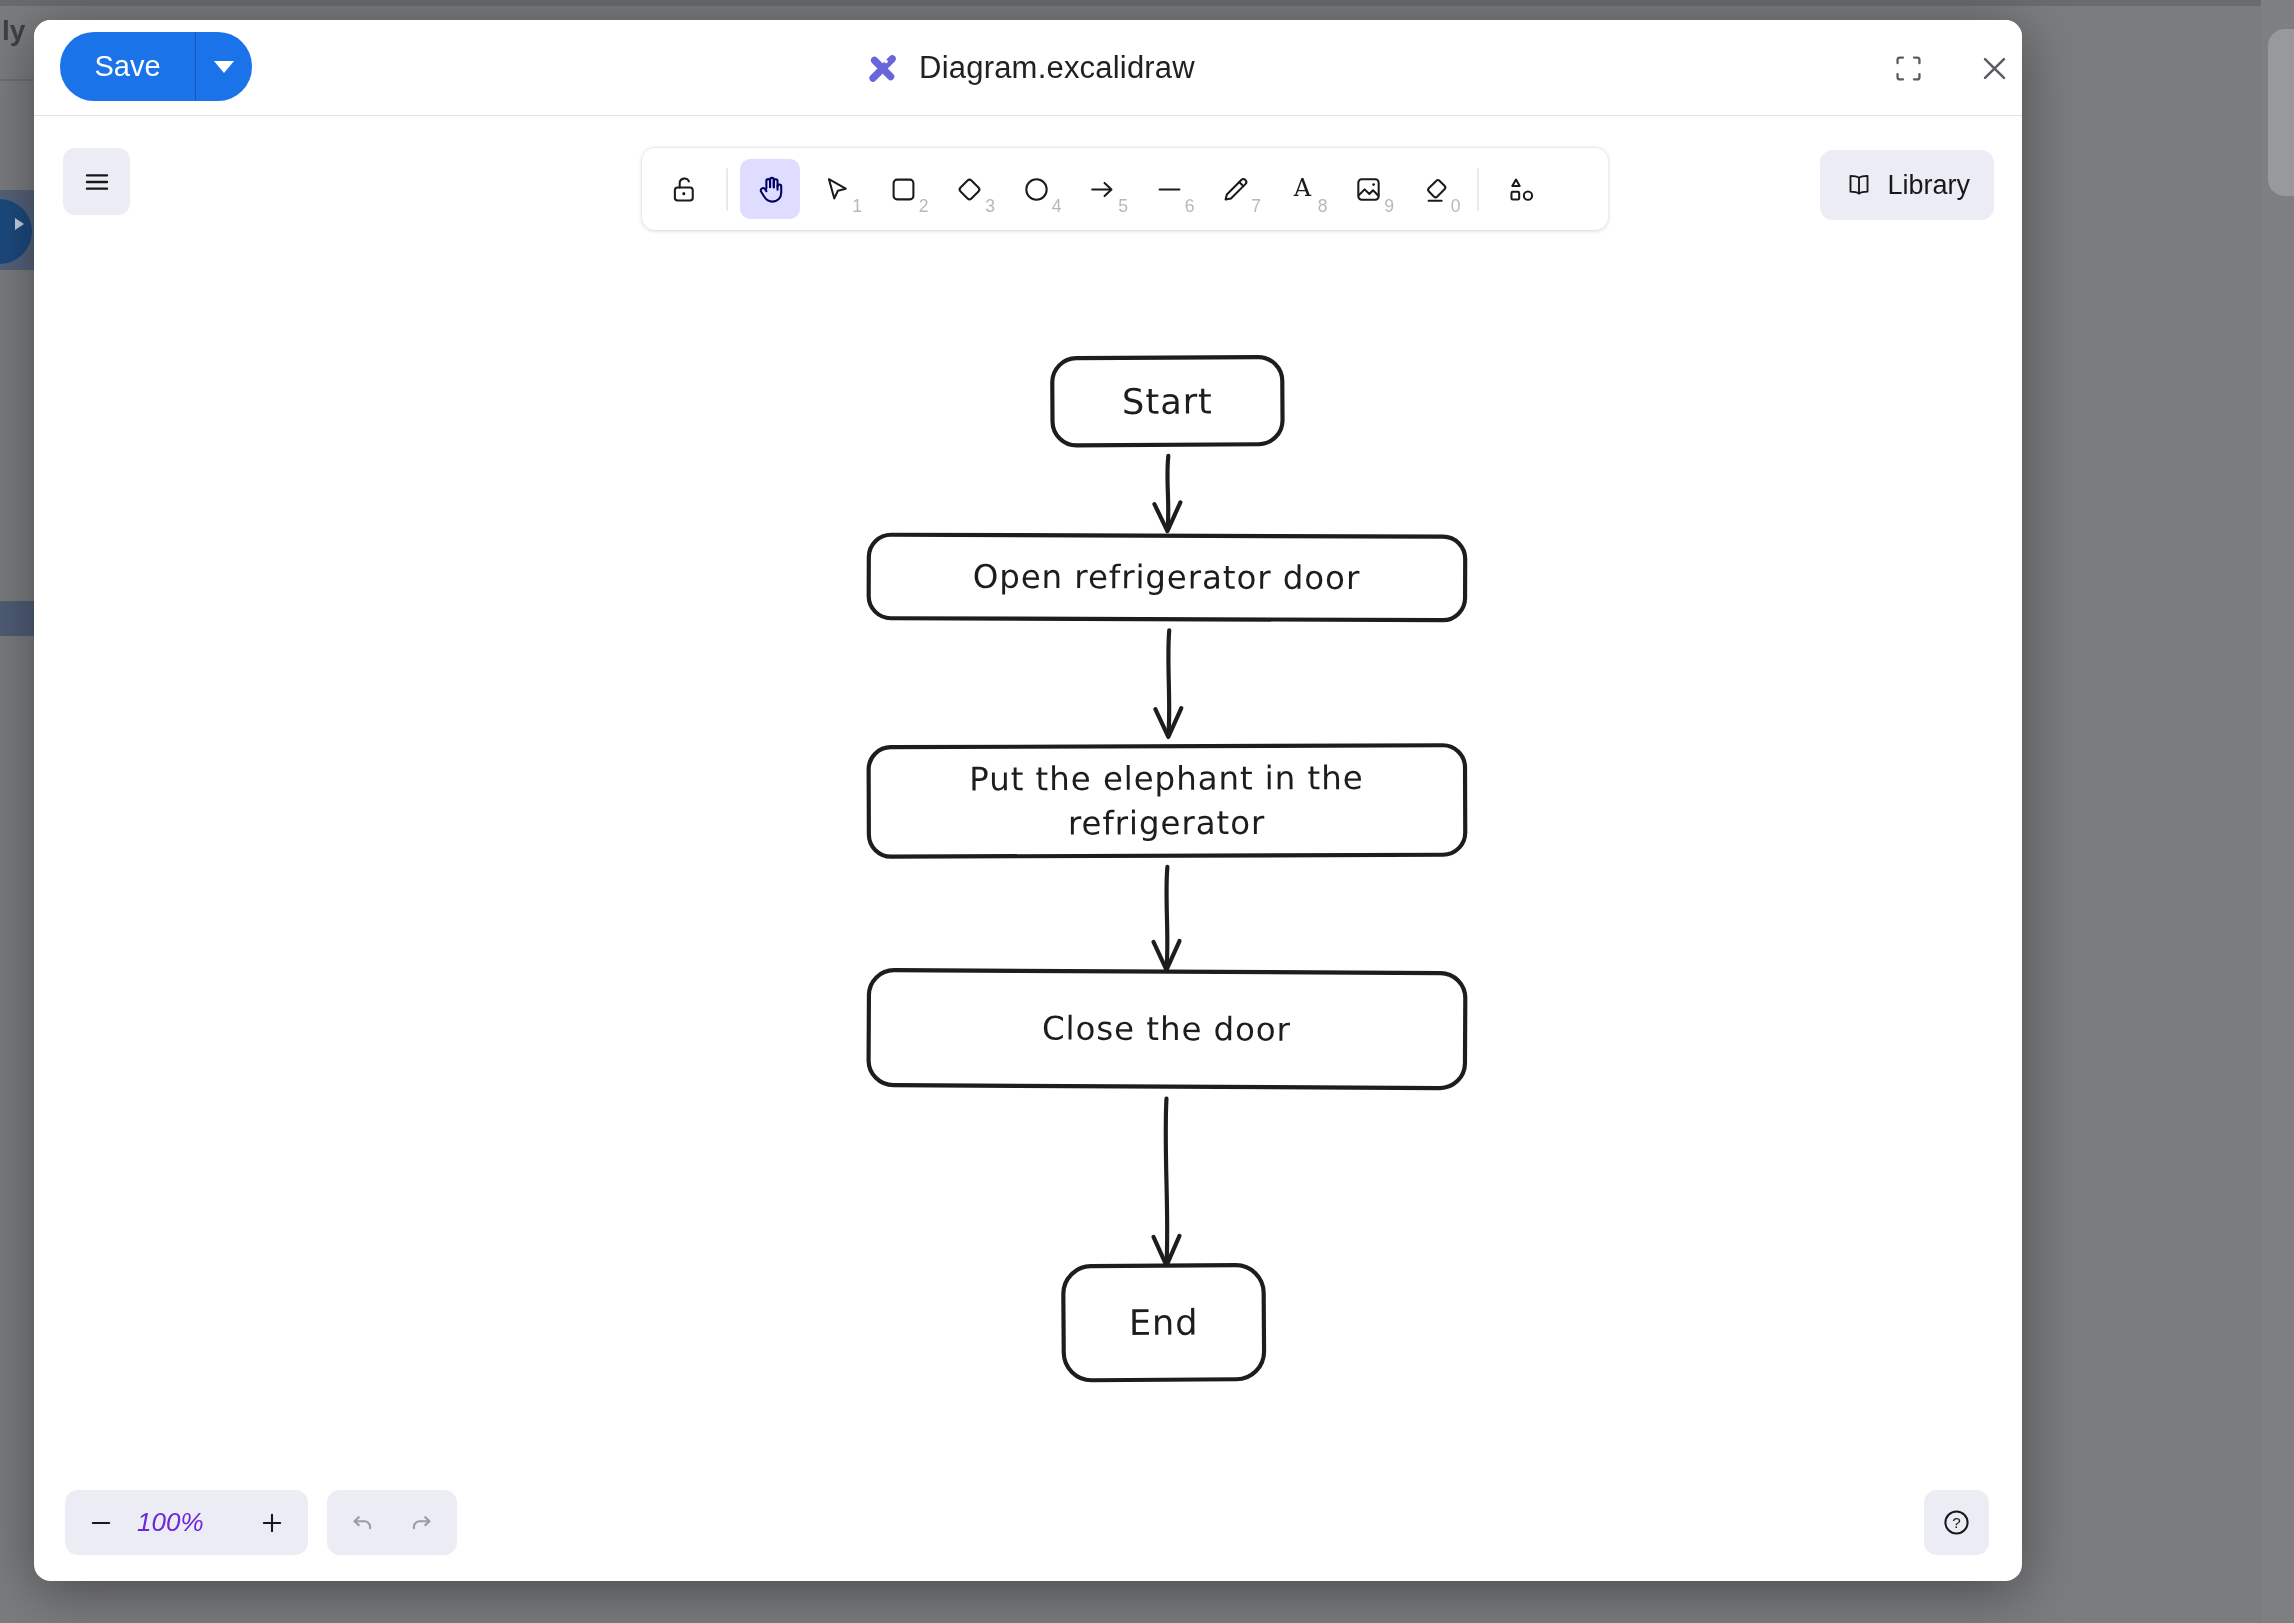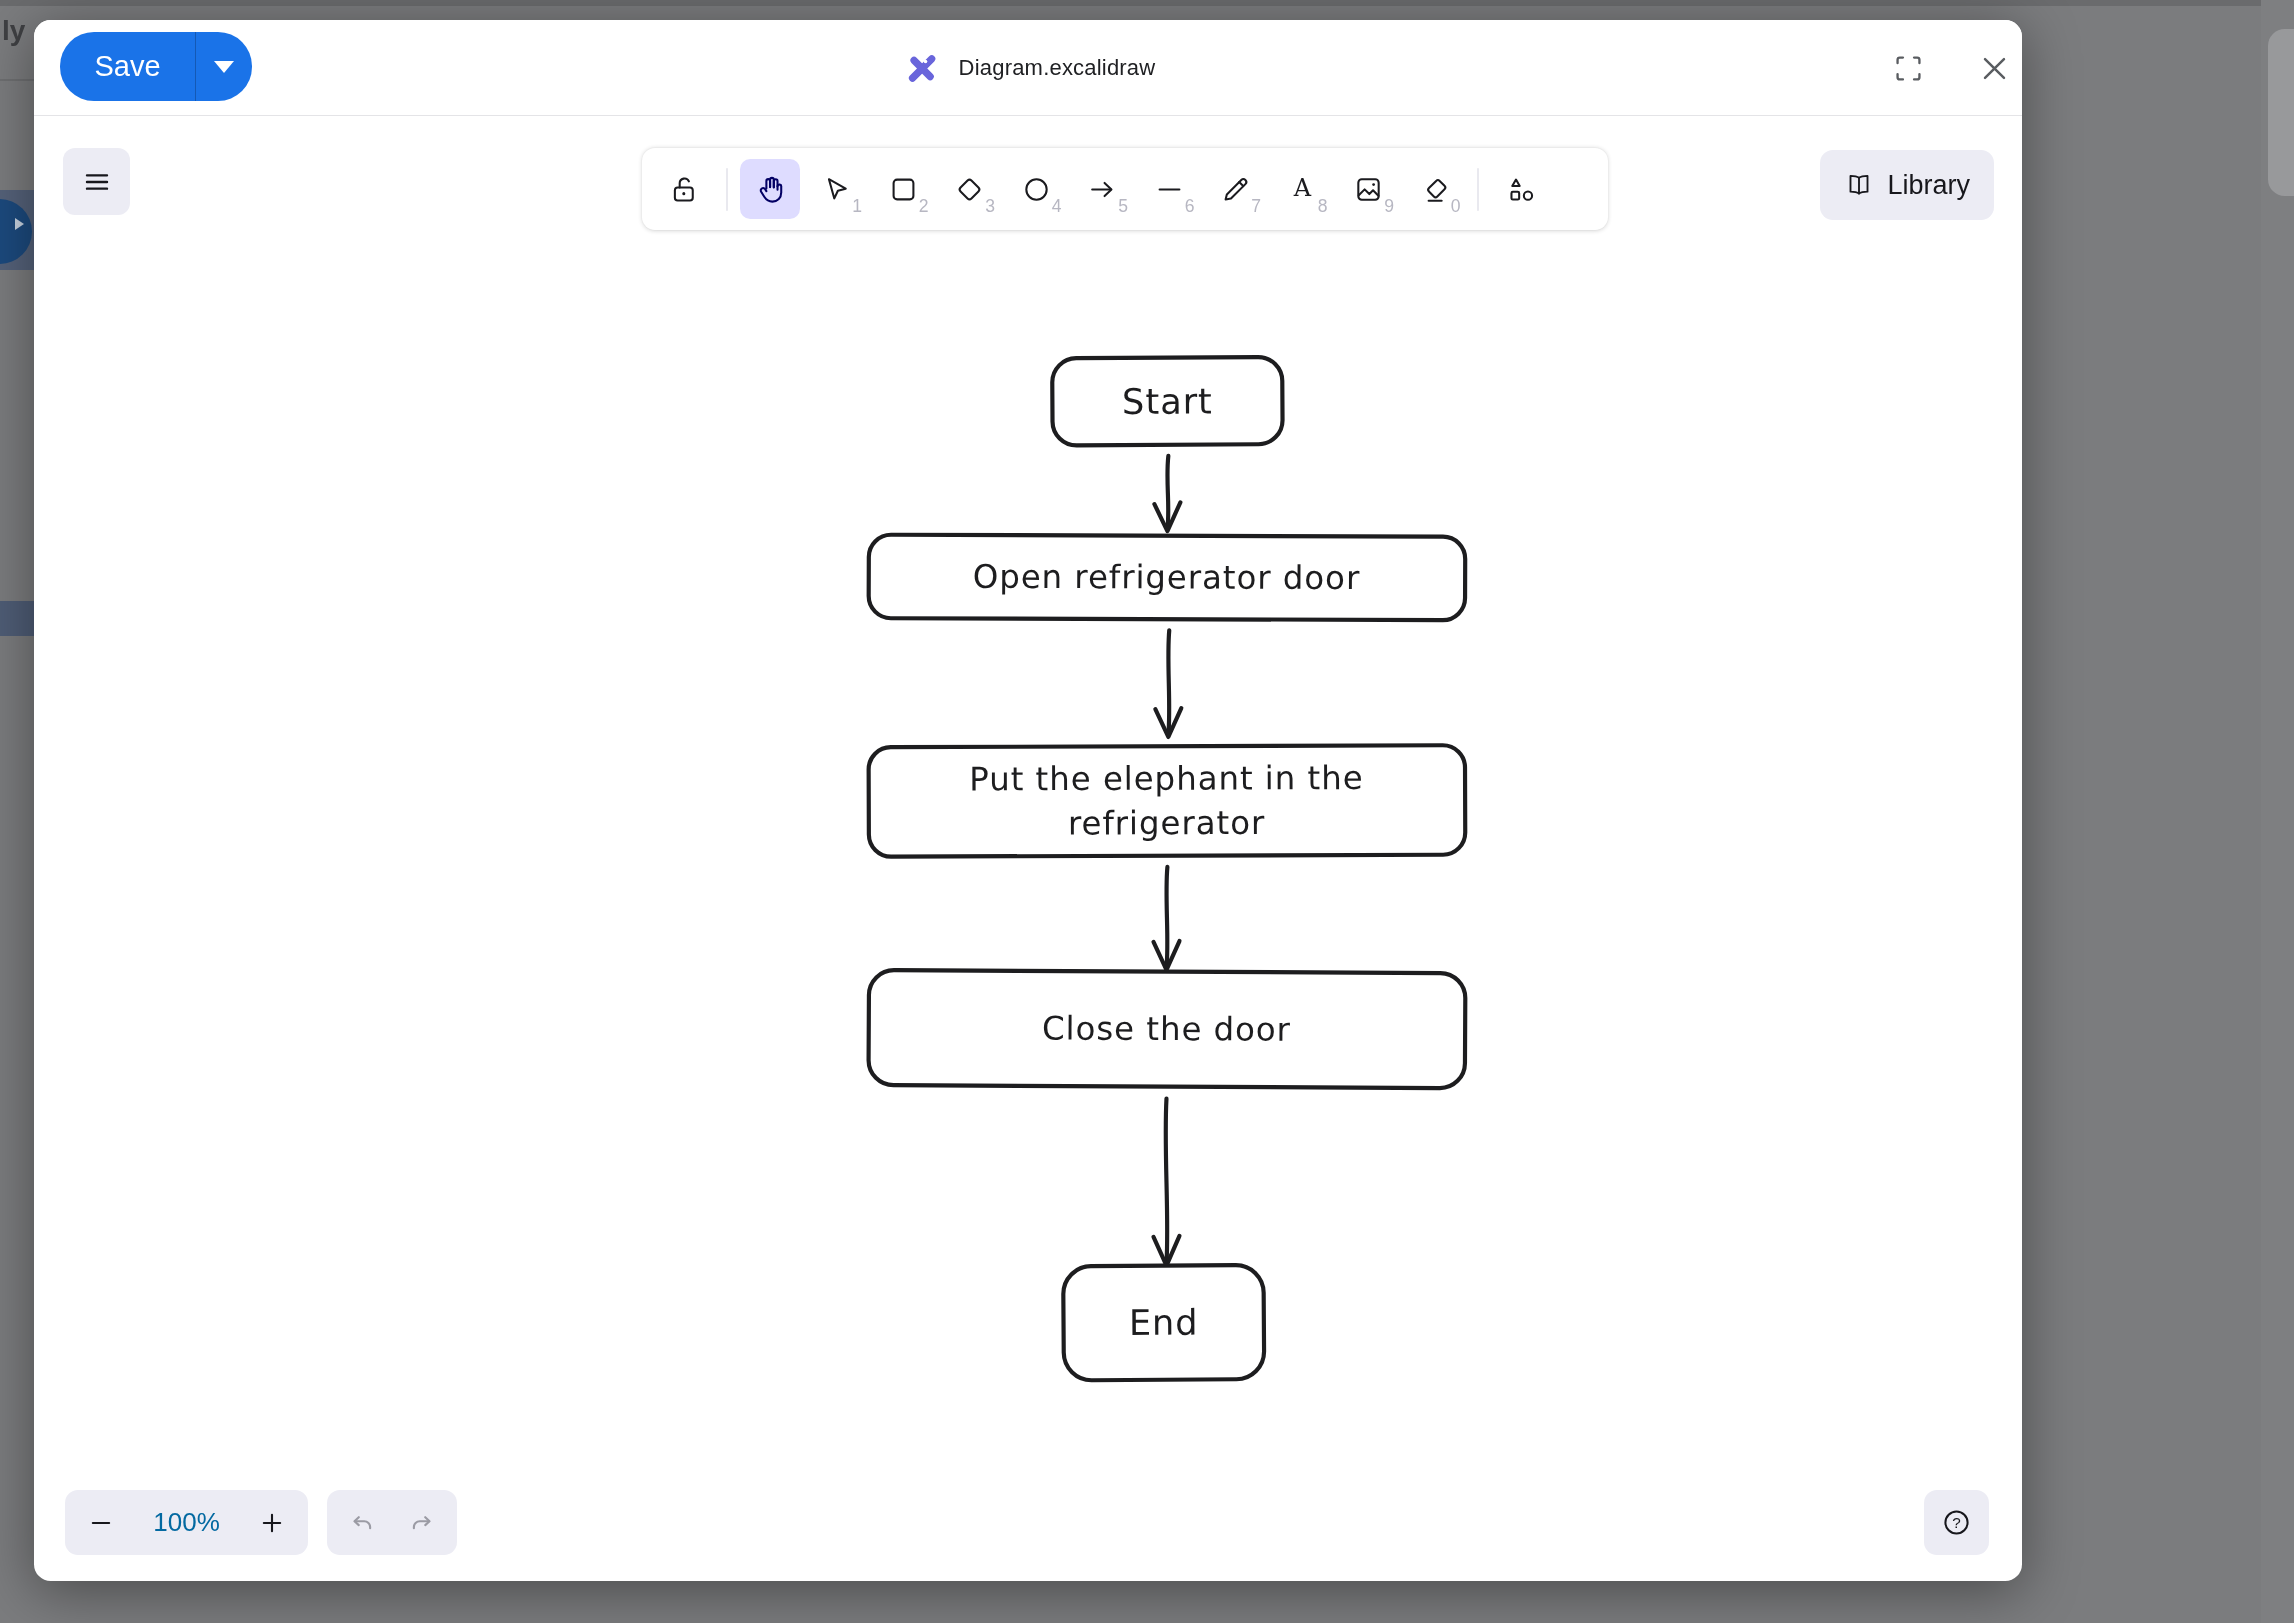--- a/index.html
+++ b/index.html
@@ -36,21 +36,21 @@
   .save-split { position:absolute; left:26px; top:12px; height:69px; display:flex; border-radius:34px; overflow:hidden; }
   .save-main { width:136px; background:#1a73e8; color:#fff; font-size:29px; font-weight:500;
                display:flex; align-items:center; justify-content:center; border:none; cursor:pointer;
                border-right:0.9px solid rgba(0,0,0,.22); font-family:inherit; }
   .save-caret { width:56px; background:#1a73e8; border:none; display:flex; align-items:center; justify-content:center; cursor:pointer; }
   .caret-down { width:0; height:0; border-left:10.2px solid transparent; border-right:10.2px solid transparent; border-top:12px solid #ffffff; }
 
   .title-group { position:absolute; left:50%; top:0; transform:translateX(-50%); height:96px;
                  display:flex; align-items:center; gap:15px; }
   .app-logo { width:43px; height:43px; }
-  .doc-title { font-size:22px; font-weight:500; color:#202124; letter-spacing:0.2px; }
+  .doc-title { font-size:31px; font-weight:500; color:#202124; letter-spacing:0.2px; }
 
   .win-btn { position:absolute; top:31px; width:35px; height:35px; background:none; border:none; cursor:pointer;
              display:flex; align-items:center; justify-content:center; color:#5a5d61; padding:0; }
   .win-btn svg { width:35px; height:35px; }
   .btn-fullscreen { right:96px; }
   .btn-close { right:10.2px; }
 
   
   .island { background:#fff; border-radius:13px; box-shadow:0 0.9px 4.6px rgba(0,0,0,.16), 0 0 0 0.9px rgba(0,0,0,.015); }
   .soft-btn { background:#ececf4; border:none; border-radius:12px; cursor:pointer; display:flex; align-items:center; justify-content:center; color:#17171c; font-family:inherit; }
@@ -72,21 +72,21 @@
 
   
   .canvas-svg { position:absolute; left:0; top:0; width:2226px; height:1561px; }
   .sketch-text { font-family:"DejaVu Sans", sans-serif; fill:#1d1d1f; letter-spacing:1px; }
 
   
   .zoom-pill { position:absolute; left:31px; top:1470px; width:243px; height:65px; background:#ececf4; border-radius:13px;
                display:flex; align-items:center; }
   .zoom-btn { width:72px; height:65px; background:none; border:none; cursor:pointer; display:flex; align-items:center; justify-content:center; color:#17171c; }
   .zoom-btn svg { width:28px; height:28px; }
-  .zoom-value { flex:1; text-align:center; font-size:26px; color:#0369a1; cursor:pointer; }
+  .zoom-value { flex:1; text-align:left; font-size:26px; color:#6d28d9; cursor:pointer;font-style:italic; }
 
   .history-pill { position:absolute; left:293px; top:1470px; width:130px; height:65px; background:#ececf4; border-radius:13px;
                   display:flex; align-items:center; justify-content:space-evenly; }
   .hist-btn { width:52px; height:59px; background:none; border:none; display:flex; align-items:center; justify-content:center; color:#9b9ba4; cursor:default; }
   .hist-btn svg { width:30px; height:30px; }
 
   .help-btn { position:absolute; right:33px; top:1470px; width:65px; height:65px; border-radius:13px; }
   .help-btn svg { width:35px; height:35px; }
 </style>
 </head>

